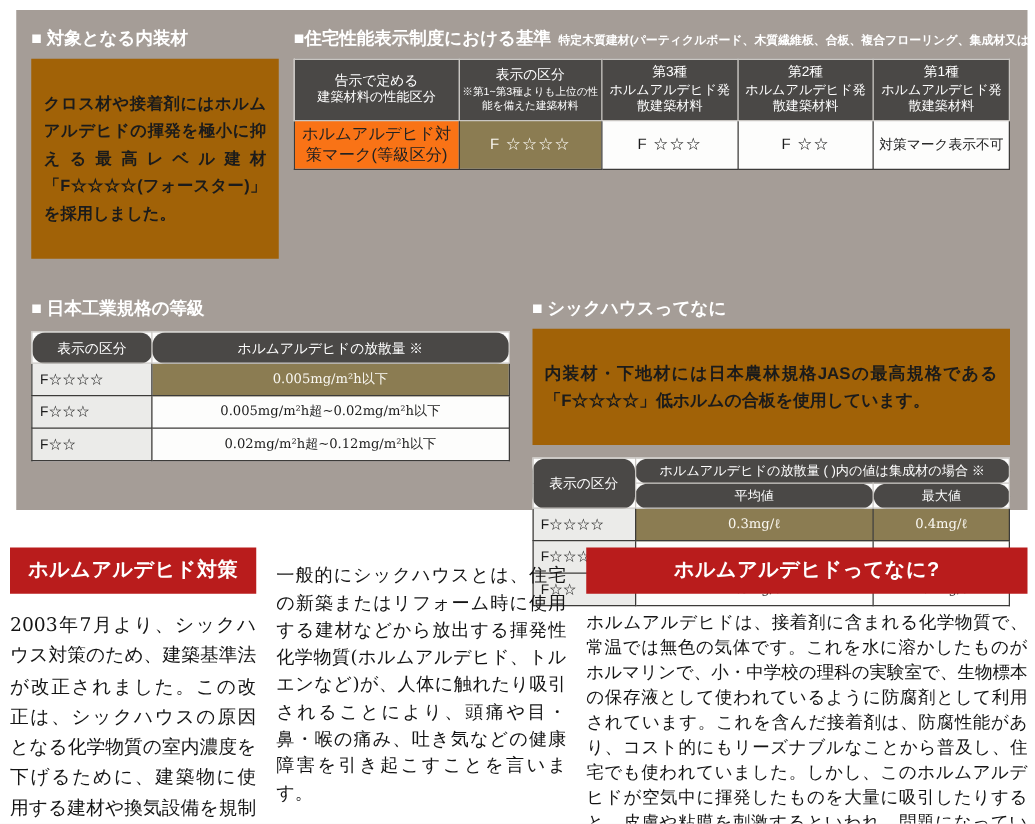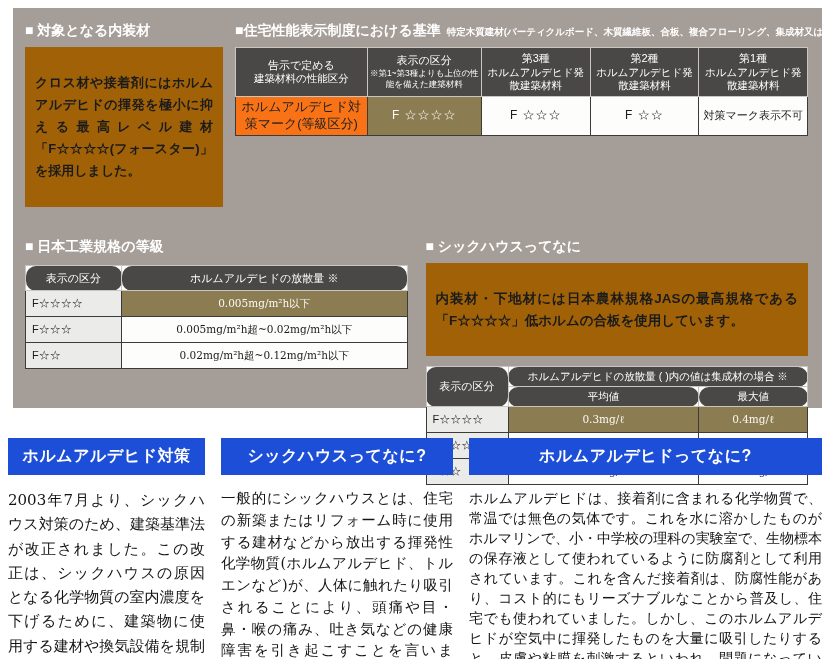--- a/index.html
+++ b/index.html
@@ -47,21 +47,21 @@
   .jas-table .hsub th{height:15px;font-size:10.5px;text-align:center;}
   .footnote{margin-top:6px;text-align:right;color:#ffffff;font-size:11px;
             font-family:"DejaVu Serif",serif;letter-spacing:0.2px;}
 
   
   .bottom-row{position:absolute;left:8px;top:438px;width:814px;display:flex;gap:16px;}
   .article{display:flex;flex-direction:column;}
   .article.a1{width:197px;flex:none;}
   .article.a2{width:232px;flex:none;}
   .article.a3{flex:1;min-width:0;}
-  .article-heading{background:#1d4ed8;color:#ffffff;text-align:center;font-weight:bold;
+  .article-heading{background:#b91c1c;color:#ffffff;text-align:center;font-weight:bold;
                    font-size:16px;padding:8px 0;letter-spacing:0.5px;}
   .article-body{margin-top:13px;font-family:"DejaVu Serif",serif;text-align:justify;color:#141414;}
   .a1 .article-body{font-size:15px;line-height:1.62;}
   .a2 .article-body{font-size:14.5px;line-height:1.5;}
   .a3 .article-body{font-size:14px;line-height:1.43;}
 </style>
 </head>
 <body>
 
 <div class="page">
@@ -179,21 +179,20 @@
   </div>
 
   <div class="bottom-row">
 
     <div class="article a1">
       <div class="article-heading">ホルムアルデヒド対策</div>
       <div class="article-body">2003年7月より、シックハウス対策のため、建築基準法が改正されました。この改正は、シックハウスの原因となる化学物質の室内濃度を下げるために、建築物に使用する建材や換気設備を規制するものです。</div>
     </div>
 
     <div class="article a2">
-      <div class="article-heading">シックハウスってなに?</div>
       <div class="article-body">一般的にシックハウスとは、住宅の新築またはリフォーム時に使用する建材などから放出する揮発性化学物質(ホルムアルデヒド、トルエンなど)が、人体に触れたり吸引されることにより、頭痛や目・鼻・喉の痛み、吐き気などの健康障害を引き起こすことを言います。</div>
     </div>
 
     <div class="article a3">
       <div class="article-heading">ホルムアルデヒドってなに?</div>
       <div class="article-body">ホルムアルデヒドは、接着剤に含まれる化学物質で、常温では無色の気体です。これを水に溶かしたものがホルマリンで、小・中学校の理科の実験室で、生物標本の保存液として使われているように防腐剤として利用されています。これを含んだ接着剤は、防腐性能があり、コスト的にもリーズナブルなことから普及し、住宅でも使われていました。しかし、このホルムアルデヒドが空気中に揮発したものを大量に吸引したりすると、皮膚や粘膜を刺激するといわれ、問題になっています。</div>
     </div>
   </div>
 
 </div>

